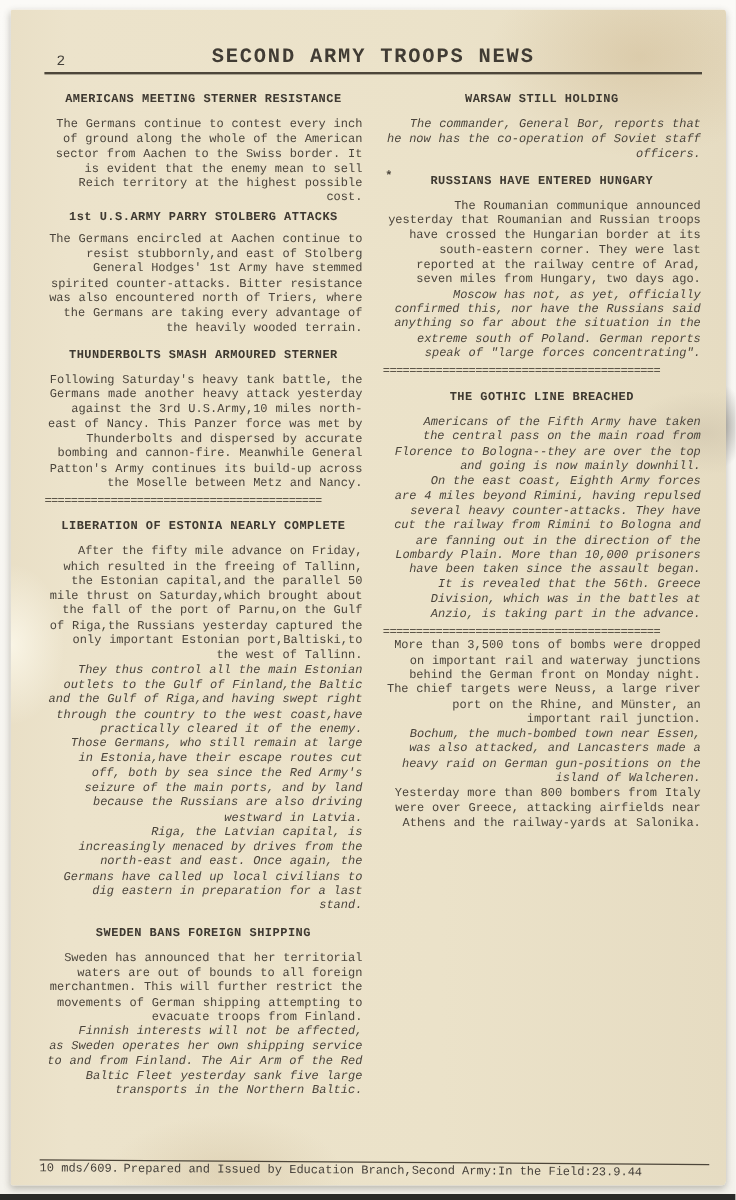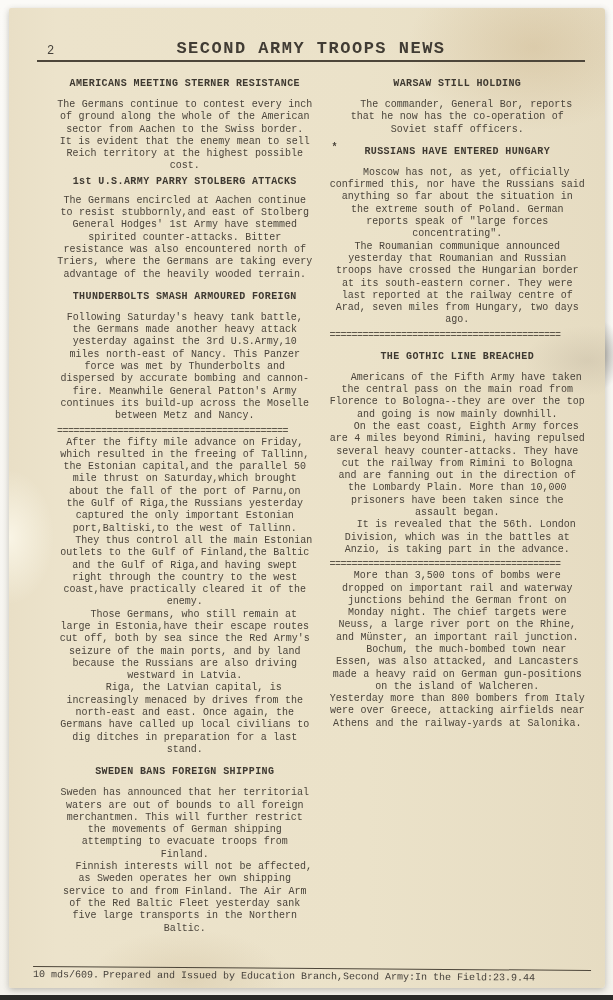--- a/index.html
+++ b/index.html
@@ -51,45 +51,44 @@
     text-align: center;
     font-size: 17px; font-weight: bold; color: #413c34;
     letter-spacing: 1.5px;
   }
   .columns {
     display: flex;
     gap: 17px;
     height: 890px;
     overflow: hidden;
     padding-top: 4px;
-    margin-left: 20px;
   }
   .col { width: 265px; color: #474139; }
   .heading {
     text-align: center;
     font-size: 10px; font-weight: bold;
     color: #3e3931;
     letter-spacing: 0.4px;
     margin: 10px 0 9px 0;
     line-height: 12px;
     position: relative;
   }
   .heading.sub { margin: 3px 0 7px 0; }
   .premark {
     position: absolute; left: 2px; top: -4px;
     font-size: 10px; color: #4a443b;
   }
   .para {
     font-size: 10px;
     line-height: 12.3px;
-    text-align: center;
+    text-align: right;
     color: #4a443b;
     word-spacing: 0.5px;
   }
-  .para.indent { text-indent: 3ch; }
+  .para.indent { text-indent: 3ch; font-style: italic; }
   .separator {
     font-size: 10px; line-height: 11px;
     color: #5c5548;
     letter-spacing: -0.5px;
     overflow: hidden; white-space: nowrap;
     margin: 3px 0 0 0;
   }
   .footer {
     position: absolute;
     left: 24px; right: 14px; bottom: 6px;
@@ -111,42 +110,43 @@
     <div class="header">
       <span class="pagenum">2</span>
       <span class="masthead">SECOND ARMY TROOPS NEWS</span>
     </div>
     <div class="columns">
       <div class="col">
           <div class="heading">AMERICANS MEETING STERNER RESISTANCE</div>
           <p class="para">The Germans continue to contest every inch of ground along the whole of the American sector from Aachen to the Swiss border. It is evident that the enemy mean to sell Reich territory at the highest possible cost.</p>
           <div class="heading sub">1st U.S.ARMY PARRY STOLBERG ATTACKS</div>
           <p class="para">The Germans encircled at Aachen continue to resist stubbornly,and east of Stolberg General Hodges' 1st Army have stemmed spirited counter-attacks. Bitter resistance was also encountered north of Triers, where the Germans are taking every advantage of the heavily wooded terrain.</p>
-          <div class="heading">THUNDERBOLTS SMASH ARMOURED FOREIGN</div>
+          <div class="heading">THUNDERBOLTS SMASH ARMOURED STERNER</div>
           <p class="para">Following Saturday's heavy tank battle, the Germans made another heavy attack yesterday against the 3rd U.S.Army,10 miles north-east of Nancy. This Panzer force was met by Thunderbolts and dispersed by accurate bombing and cannon-fire. Meanwhile General Patton's Army continues its build-up across the Moselle between Metz and Nancy.</p>
           <div class="separator">==========================================</div>
+          <div class="heading">LIBERATION OF ESTONIA NEARLY COMPLETE</div>
           <p class="para">After the fifty mile advance on Friday, which resulted in the freeing of Tallinn, the Estonian capital,and the parallel 50 mile thrust on Saturday,which brought about the fall of the port of Parnu,on the Gulf of Riga,the Russians yesterday captured the only important Estonian port,Baltiski,to the west of Tallinn.</p>
           <p class="para indent">They thus control all the main Estonian outlets to the Gulf of Finland,the Baltic and the Gulf of Riga,and having swept right through the country to the west coast,have practically cleared it of the enemy.</p>
           <p class="para indent">Those Germans, who still remain at large in Estonia,have their escape routes cut off, both by sea since the Red Army's seizure of the main ports, and by land because the Russians are also driving westward in Latvia.</p>
-          <p class="para indent">Riga, the Latvian capital, is increasingly menaced by drives from the north-east and east. Once again, the Germans have called up local civilians to dig ditches in preparation for a last stand.</p>
+          <p class="para indent">Riga, the Latvian capital, is increasingly menaced by drives from the north-east and east. Once again, the Germans have called up local civilians to dig eastern in preparation for a last stand.</p>
           <div class="heading">SWEDEN BANS FOREIGN SHIPPING</div>
           <p class="para">Sweden has announced that her territorial waters are out of bounds to all foreign merchantmen. This will further restrict the movements of German shipping attempting to evacuate troops from Finland.</p>
           <p class="para indent">Finnish interests will not be affected, as Sweden operates her own shipping service to and from Finland. The Air Arm of the Red Baltic Fleet yesterday sank five large transports in the Northern Baltic.</p>
         </div>
       <div class="col">
           <div class="heading">WARSAW STILL HOLDING</div>
           <p class="para indent">The commander, General Bor, reports that he now has the co-operation of Soviet staff officers.</p>
           <div class="heading">RUSSIANS HAVE ENTERED HUNGARY<span class="premark">*</span></div>
+          <p class="para">The Roumanian communique announced yesterday that Roumanian and Russian troops have crossed the Hungarian border at its south-eastern corner. They were last reported at the railway centre of Arad, seven miles from Hungary, two days ago.</p>
           <p class="para indent">Moscow has not, as yet, officially confirmed this, nor have the Russians said anything so far about the situation in the extreme south of Poland. German reports speak of "large forces concentrating".</p>
-          <p class="para">The Roumanian communique announced yesterday that Roumanian and Russian troops have crossed the Hungarian border at its south-eastern corner. They were last reported at the railway centre of Arad, seven miles from Hungary, two days ago.</p>
           <div class="separator">==========================================</div>
           <div class="heading">THE GOTHIC LINE BREACHED</div>
           <p class="para indent">Americans of the Fifth Army have taken the central pass on the main road from Florence to Bologna--they are over the top and going is now mainly downhill.</p>
           <p class="para indent">On the east coast, Eighth Army forces are 4 miles beyond Rimini, having repulsed several heavy counter-attacks. They have cut the railway from Rimini to Bologna and are fanning out in the direction of the Lombardy Plain.  More than 10,000 prisoners have been taken since the assault began.</p>
-          <p class="para indent">It is revealed that the 56th. London Division, which was in the battles at Anzio, is taking part in the advance.</p>
+          <p class="para indent">It is revealed that the 56th. Greece Division, which was in the battles at Anzio, is taking part in the advance.</p>
           <div class="separator">==========================================</div>
           <p class="para">More than 3,500 tons of bombs were dropped on important rail and waterway junctions behind the German front on Monday night. The chief targets were Neuss, a large river port on the Rhine, and Münster, an important rail junction.</p>
           <p class="para indent">Bochum, the much-bombed town near Essen, was also attacked, and Lancasters made a heavy raid on German gun-positions on the island of Walcheren.</p>
           <p class="para">Yesterday more than 800 bombers from Italy were over Greece, attacking airfields near Athens and the railway-yards at Salonika.</p>
         </div>
     </div>
     <div class="footer">
       <span>10 mds/609.</span><span>Prepared and Issued by Education Branch,Second Army:In the Field:23.9.44</span>
     </div>
   </div>

